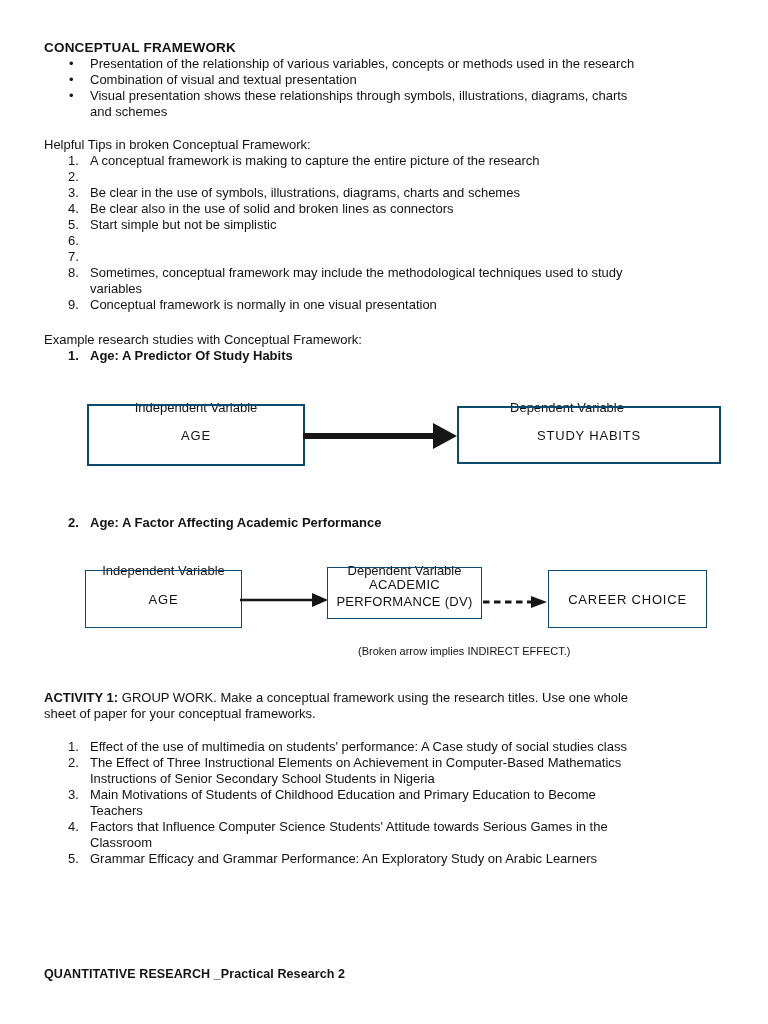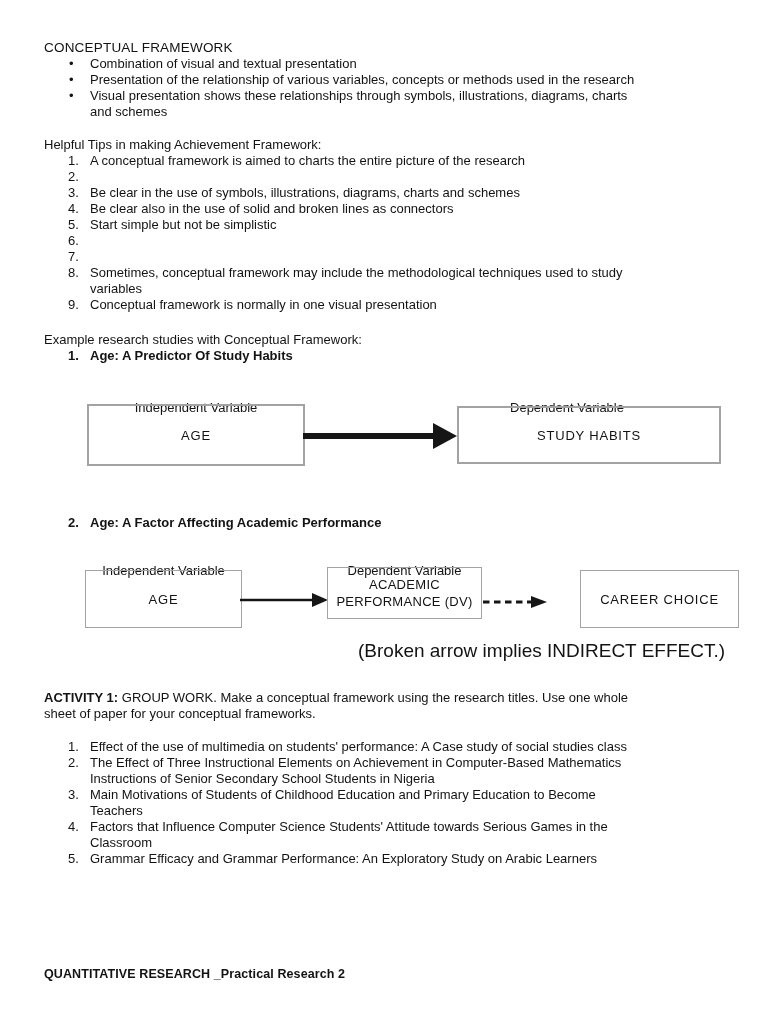--- a/index.html
+++ b/index.html
@@ -11,21 +11,21 @@
     background: #ffffff;
     font-family: "Liberation Sans", "DejaVu Sans", sans-serif;
     font-size: 13px;
     line-height: 16px;
     color: #131313;
     overflow: hidden;
   }
   h1.doc-title {
     font-size: 13.5px;
     line-height: 16px;
-    font-weight: 400;
+    font-weight: 700;
     margin: 40px 40px 0 44px;
     letter-spacing: 0.2px;
   }
   ul.bullets { margin:0; padding:0; list-style:none; }
   ul.bullets li {
     position: relative;
     margin: 0 36px 0 68px;
     padding-left: 22px;
     white-space: pre-line;
   }
@@ -43,66 +43,66 @@
   .oli .num { flex: 0 0 22px; }
   .txt { white-space: pre-line; }
   .bold { font-weight: 700; }
   .h2row { margin-top: 6px; }
   .diagram { position: relative; }
   #diagram1 { height: 145px; }
   #diagram2 { height: 143px; }
   .dlabel { position: absolute; text-align: center; margin-top: 16px; }
   .dbox {
     position: absolute;
-    border: 2px solid #a3a3a3;
+    border: 2px solid #0c4a6e;
     display: flex;
     align-items: center;
     justify-content: center;
     text-align: center;
     letter-spacing: 0.8px;
     white-space: pre-line;
     line-height: 17px;
   }
   #diagram2 .dbox { border-width: 1.5px; }
   #diagram2 .dbox.mid { letter-spacing: 0.3px; }
   .dsvg { position: absolute; }
   .caption {
     position: absolute;
     left: 358px; top: 112px;
-    font-size: 19px;
+    font-size: 11px;
     white-space: nowrap;
   }
   .footer {
     position: absolute;
     left: 44px; top: 966px;
     font-weight: 700;
     font-size: 12.5px;
     letter-spacing: 0.1px;
   }
 </style>
 </head>
 <body>
 
 <div class="page">
 
   <h1 class="doc-title">CONCEPTUAL FRAMEWORK</h1>
 
   <ul class="bullets">
+    <li><span class="txt">Presentation of the relationship of various variables, concepts or methods used in the research</span></li>
     <li><span class="txt">Combination of visual and textual presentation</span></li>
-    <li><span class="txt">Presentation of the relationship of various variables, concepts or methods used in the research</span></li>
     <li><span class="txt">Visual presentation shows these relationships through symbols, illustrations, diagrams, charts
 and schemes</span></li>
   </ul>
 
-  <p class="para">Helpful Tips in making Achievement Framework:</p>
+  <p class="para">Helpful Tips in broken Conceptual Framework:</p>
 
   <div class="olist">
     <div class="oli">
         <span class="num">1.</span>
-        <span class="txt">A conceptual framework is aimed to charts the entire picture of the research</span>
+        <span class="txt">A conceptual framework is making to capture the entire picture of the research</span>
       </div>
     <div class="oli">
         <span class="num">2.</span>
       </div>
     <div class="oli">
         <span class="num">3.</span>
         <span class="txt">Be clear in the use of symbols, illustrations, diagrams, charts and schemes</span>
       </div>
     <div class="oli">
         <span class="num">4.</span>
@@ -159,21 +159,21 @@
     <svg class="dsvg" style="left:240px;top:60px" width="88" height="18">
       <line x1="0" y1="9" x2="74" y2="9" stroke="#161616" stroke-width="2.5"></line>
       <polygon points="72,2 72,16 88,9" fill="#161616"></polygon>
     </svg>
     <div class="dbox mid" style="left:327px;top:36px;width:155px;height:52px">ACADEMIC
 PERFORMANCE (DV)</div>
     <svg class="dsvg" style="left:483px;top:63px" width="64" height="16">
       <line x1="0" y1="8" x2="49" y2="8" stroke="#161616" stroke-width="3" stroke-dasharray="6.5 4.5"></line>
       <polygon points="48,2 48,14 64,8" fill="#161616"></polygon>
     </svg>
-    <div class="dbox" style="left:580px;top:39px;width:159px;height:58px">CAREER CHOICE</div>
+    <div class="dbox" style="left:548px;top:39px;width:159px;height:58px">CAREER CHOICE</div>
     <div class="caption">(Broken arrow implies INDIRECT EFFECT.)</div>
   </div>
 
   <p class="para activity"><strong>ACTIVITY 1:</strong><span class="txt"> GROUP WORK. Make a conceptual framework using the research titles. Use one whole
 sheet of paper for your conceptual frameworks.</span></p>
 
   <div class="olist titles">
     <div class="oli">
         <span class="num">1.</span>
         <span class="txt">Effect of the use of multimedia on students' performance: A Case study of social studies class</span>

